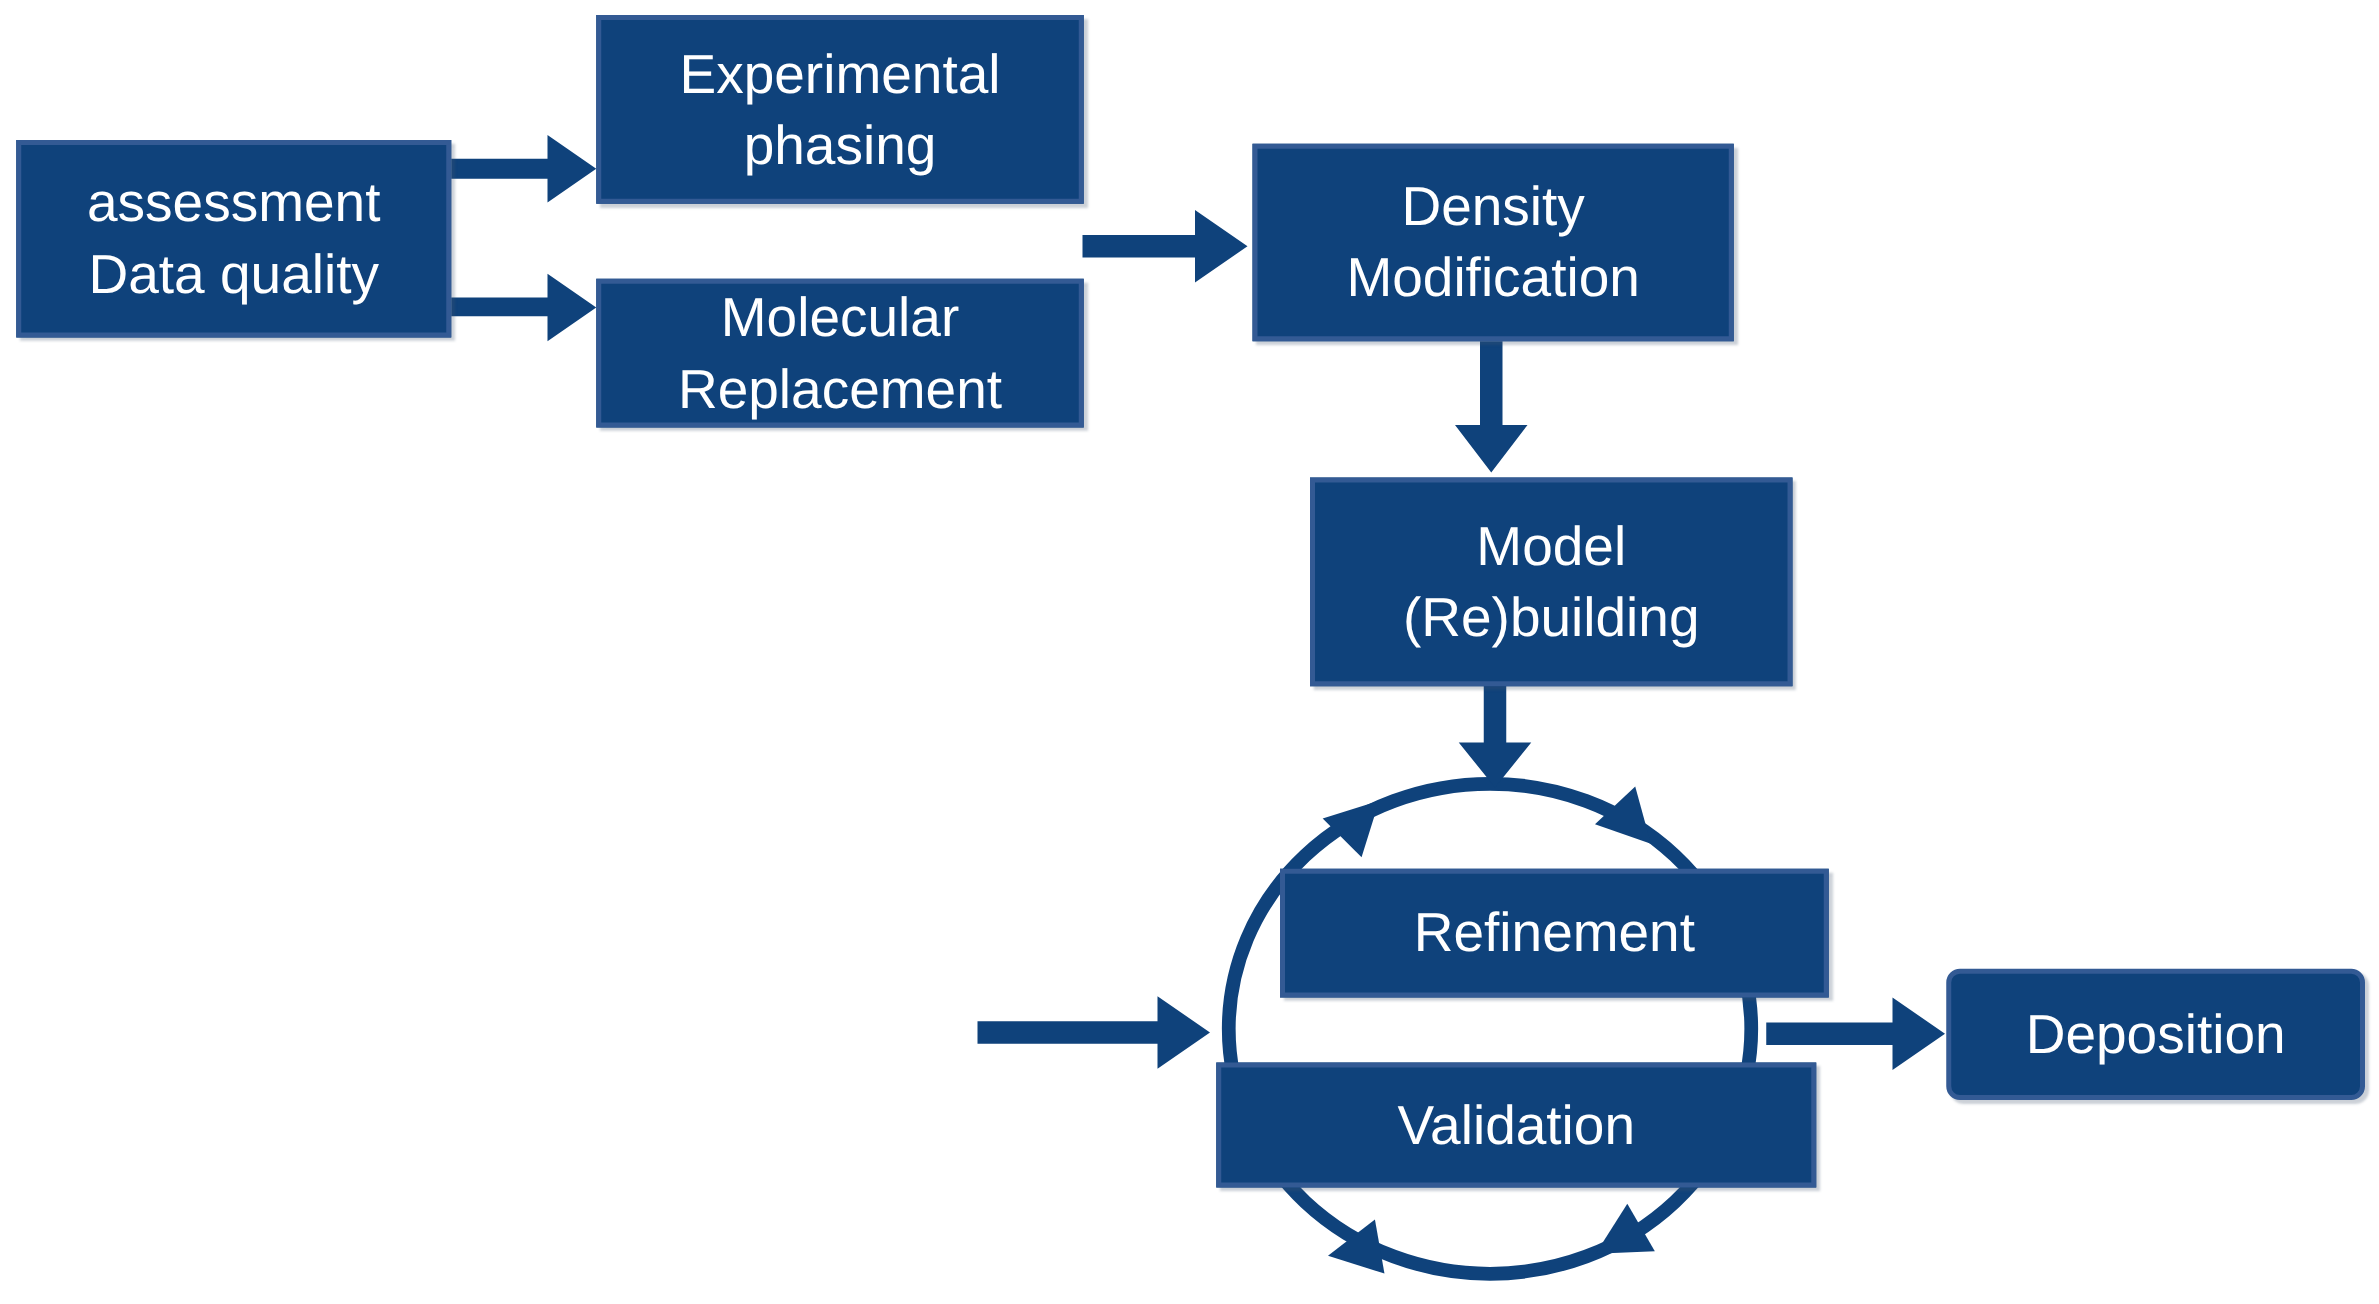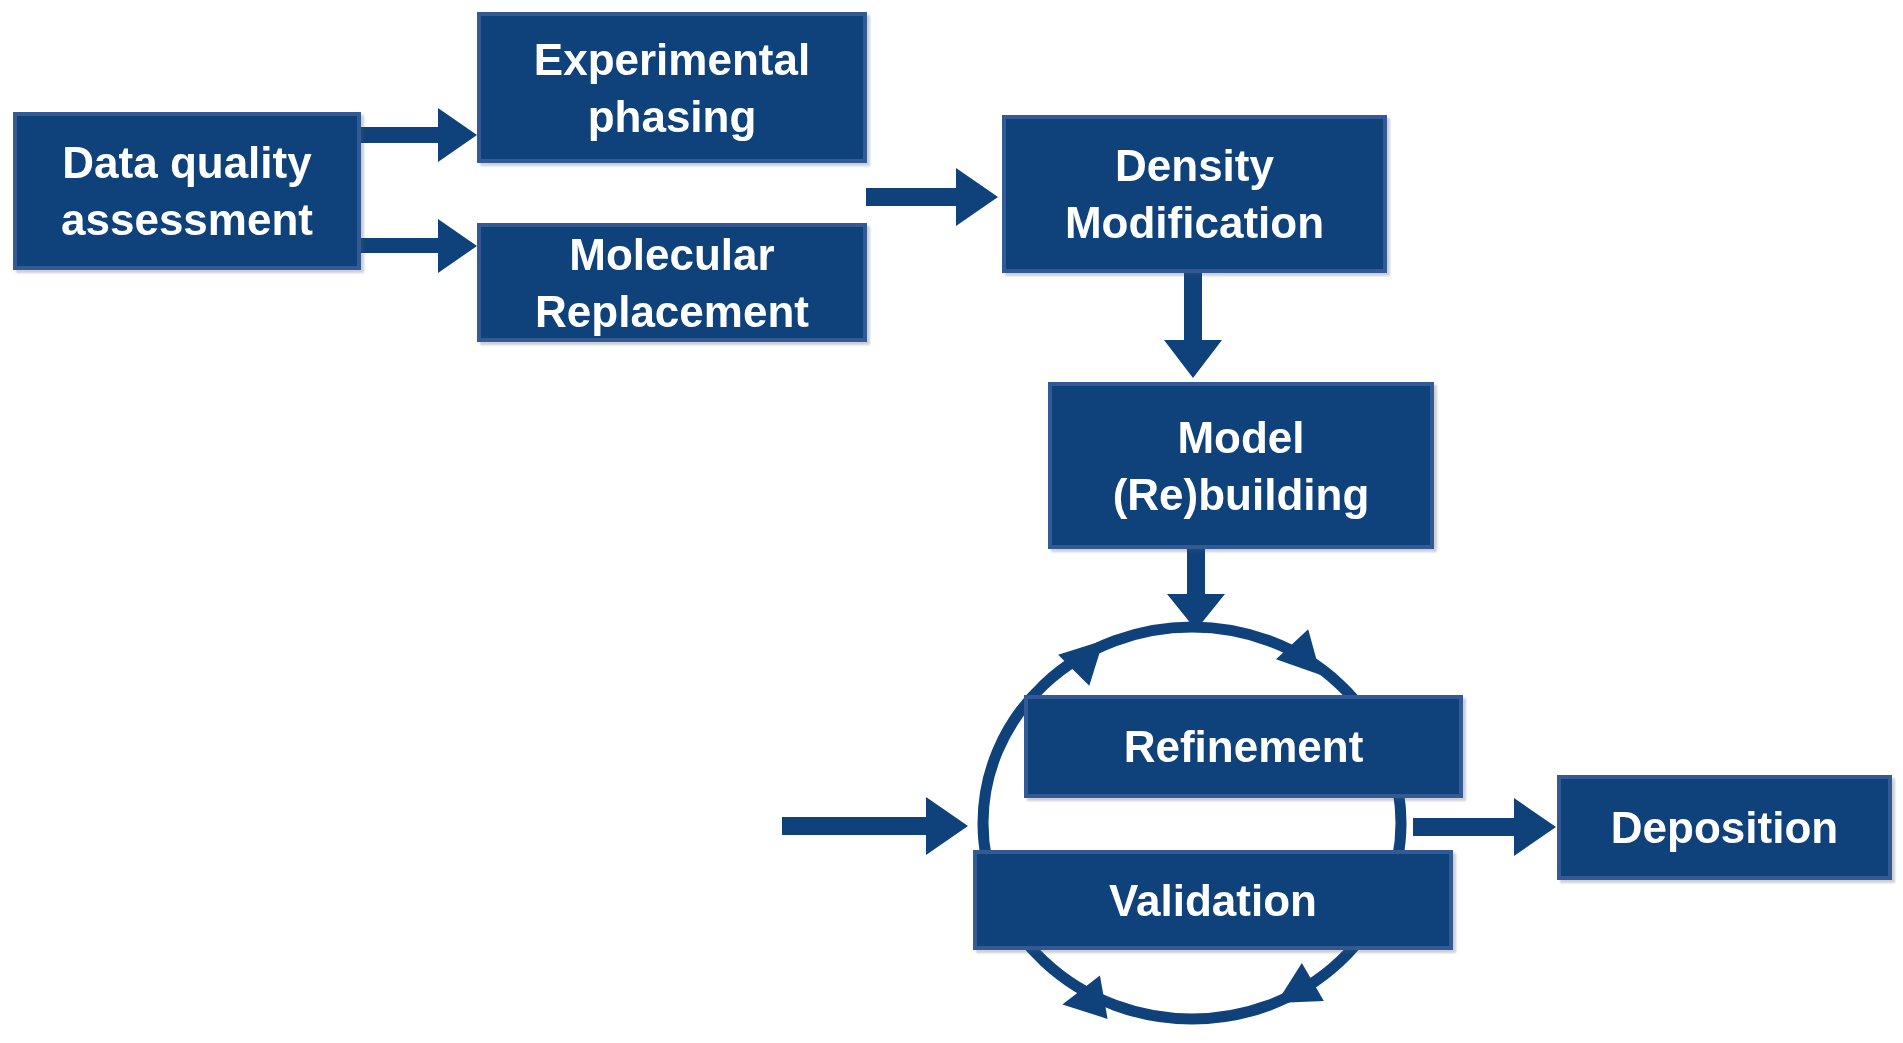--- a/index.html
+++ b/index.html
@@ -14,21 +14,21 @@
   .node {
     position:absolute; box-sizing:border-box; z-index:2;
     background:var(--box-fill,#0F427B);
     border:4px solid var(--box-border,#335A94);
     color:var(--text,#ffffff);
     display:flex; flex-direction:column; align-items:center; justify-content:center;
     text-align:center;
     font-size:44px; line-height:57px;
     box-shadow:3px 3px 2px rgba(70,85,110,0.28);
   }
-  .node span { display:block; white-space:nowrap;font-weight:bold; }
+  .node span { display:block; white-space:nowrap; }
   .edge { fill:var(--arrow,#0F427B); }
   .cycle-stroke { fill:none; stroke:var(--arrow,#0F427B); stroke-width:11; }
 </style>
 </head>
 <body>
 
 <div id="canvas">
 
   <svg id="edge-layer" width="1903" height="1043" viewBox="0 0 1903 1043">
 
@@ -41,22 +41,22 @@
     <path class="edge" d="M361,127 H438 V108 L477,135 L438,162 V143 H361 Z"></path>
     <path class="edge" d="M361,238 H438 V219 L477,246 L438,273 V253 H361 Z"></path>
     <path class="edge" d="M866,188 H956 V168 L998,197 L956,226 V206 H866 Z"></path>
     <path class="edge" d="M1184,273 V340 H1164 L1193,378 L1222,340 H1202 V273 Z"></path>
     <path class="edge" d="M1187,540 V594 H1167 L1196,630 L1225,594 H1205 V540 Z"></path>
     <path class="edge" d="M782,817 H926 V797 L968,826 L926,855 V835 H782 Z"></path>
     <path class="edge" d="M1413,818 H1514 V798 L1556,827 L1514,856 V836 H1413 Z"></path>
   </svg>
 
   <div class="node" style="left:13px; top:112px; width:348px; height:158px;">
+    <span>assessment</span>
     <span>Data quality</span>
-    <span>assessment</span>
   </div>
 
   <div class="node" style="left:477px; top:12px; width:390px; height:151px;">
     <span>Experimental</span>
     <span>phasing</span>
   </div>
 
   <div class="node" style="left:477px; top:223px; width:390px; height:119px;">
     <span>Molecular</span>
     <span>Replacement</span>
@@ -74,17 +74,17 @@
 
   <div class="node" style="left:1024px; top:695px; width:439px; height:103px;">
     <span>Refinement</span>
   </div>
 
   <div class="node" style="left:973px; top:850px; width:480px; height:100px;text-align:center;">
     <span>Validation</span>
   </div>
 
 
-  <div class="node" style="left:1557px; top:775px; width:335px; height:105px;">
+  <div class="node" style="left:1557px; top:775px; width:335px; height:105px;border-radius:11px;">
     <span>Deposition</span>
   </div>
 
 </div>
 
 </body></html>

